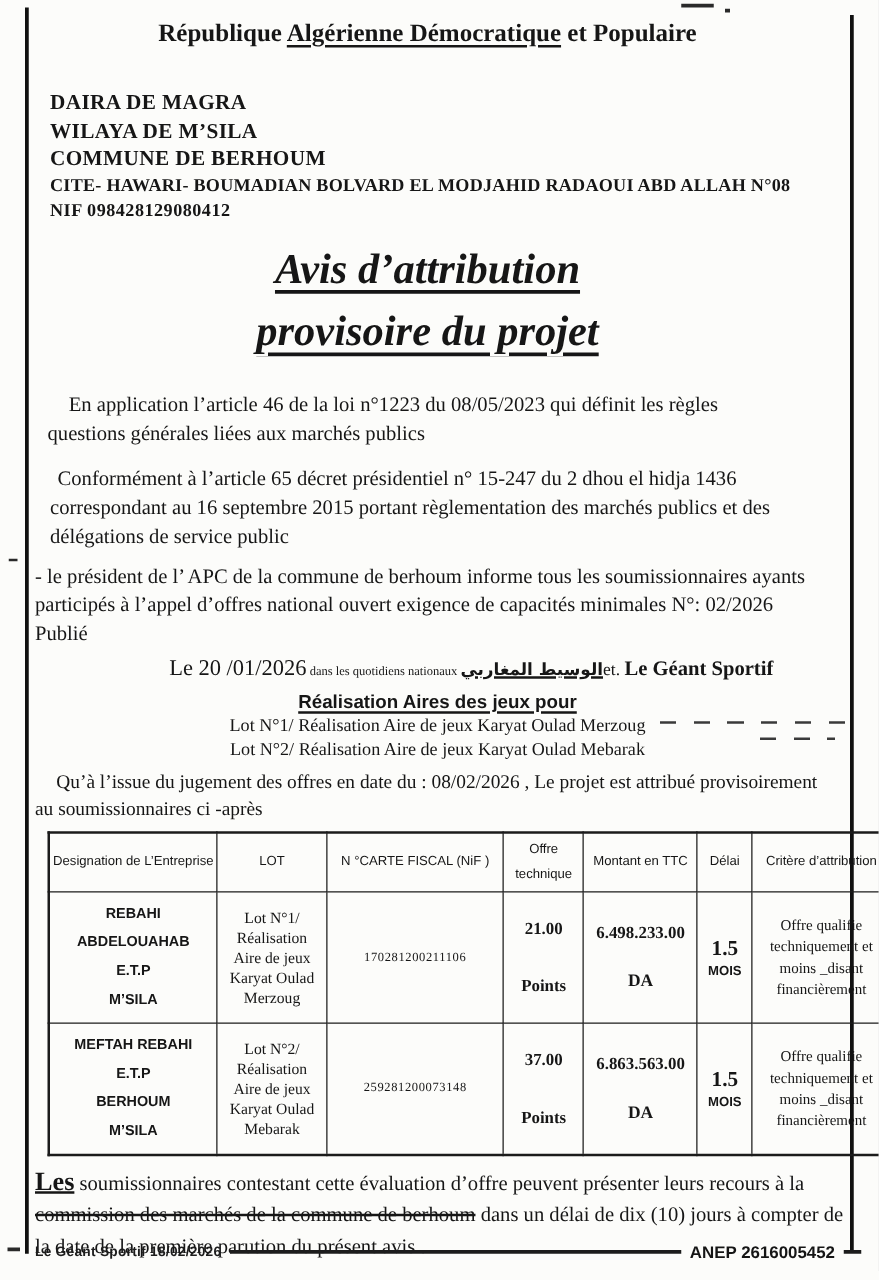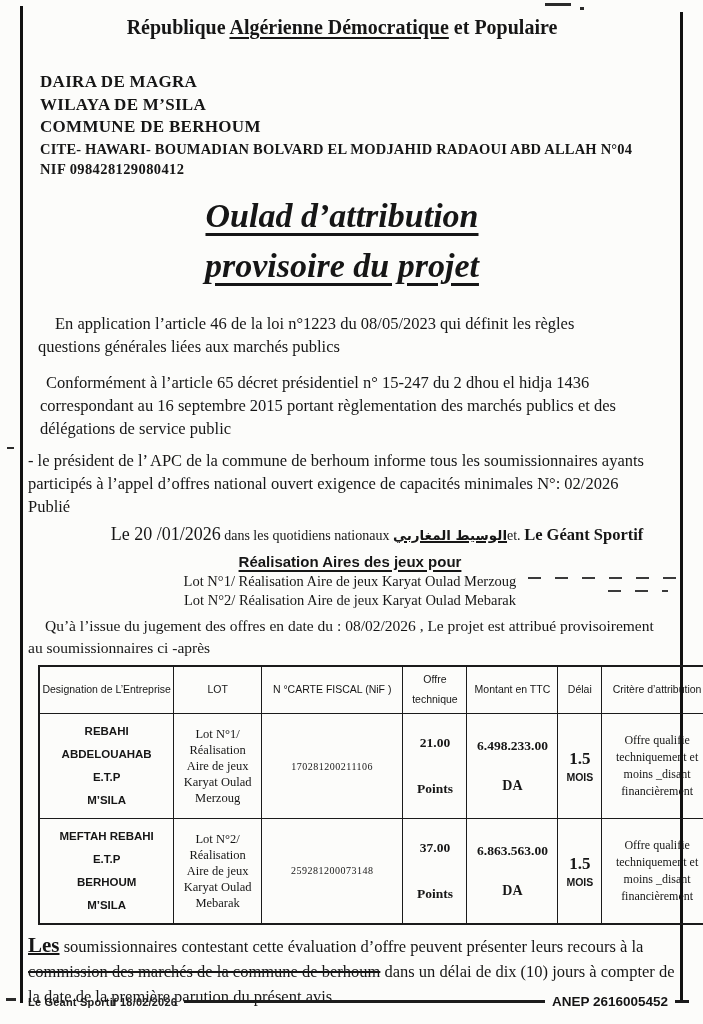--- a/index.html
+++ b/index.html
@@ -30,21 +30,21 @@
     text-decoration:underline; text-decoration-thickness:2.5px; text-underline-offset:6px;
   }
 
   .para { font-size:16.5px; line-height:23px; }
   .p1 { margin:21px 0 0 2px;  text-indent:17px; width:590px; }
   .p2 { margin:13px 0 0 4px;  text-indent:6px;  width:585px; }
   .p3 { margin:9px  0 0 -8px; width:625px; }
 
   .pub-line { margin:6px 0 0 70px; text-align:center; font-size:15px; white-space:nowrap; }
   .pub-date { font-size:18px; }
-  .pub-label { font-size:14px; }
+  .pub-label { font-size:10px; }
   .pub-arabic {
     font-family:"DejaVu Sans", sans-serif; font-weight:bold; font-size:13.5px;
     direction:rtl; unicode-bidi:isolate;
     text-decoration:underline; text-decoration-thickness:1.5px;
   }
   .pub-et { font-size:14px; }
   .pub-journal { font-weight:bold; font-size:16.5px; }
 
   .project-heading {
     margin:7px 0 0 16px; text-align:center;
@@ -119,26 +119,26 @@
   <div class="content">
 
     <div class="republic-line">
       <span>République </span><span class="u">Algérienne Démocratique</span><span> et Populaire</span>
     </div>
 
     <div class="org-block">
       <div class="org-line">DAIRA DE MAGRA</div>
       <div class="org-line">WILAYA DE M’SILA</div>
       <div class="org-line">COMMUNE DE BERHOUM</div>
-      <div class="addr-line">CITE- HAWARI- BOUMADIAN BOLVARD EL MODJAHID RADAOUI ABD ALLAH N°04</div>
+      <div class="addr-line">CITE- HAWARI- BOUMADIAN BOLVARD EL MODJAHID RADAOUI ABD ALLAH N°08</div>
       <div class="nif-line">NIF 098428129080412</div>
     </div>
 
     <div class="main-title">
-      <span class="t-line"><span>Oulad d’attribution</span></span>
+      <span class="t-line"><span>Avis d’attribution</span></span>
       <span class="t-line"><span>provisoire du projet</span></span>
     </div>
 
     <p class="para p1">En application l’article 46  de la loi n°1223 du 08/05/2023 qui définit les règles questions générales liées aux marchés publics</p>
     <p class="para p2">Conformément à l’article 65  décret présidentiel  n° 15-247 du 2 dhou el hidja 1436 correspondant au 16 septembre 2015 portant  règlementation des marchés publics et des délégations de service public</p>
     <p class="para p3">- le président de l’ APC de la commune de berhoum informe tous les soumissionnaires ayants participés à l’appel d’offres national ouvert exigence de  capacités minimales N°: 02/2026 Publié</p>
 
     <div class="pub-line">
       <span class="pub-date">Le 20 /01/2026</span><span class="pub-label"> dans les quotidiens nationaux </span><span class="pub-arabic">الوسيط المغاربي</span><span class="pub-et">et. </span><span class="pub-journal">Le Géant Sportif</span>
     </div>

